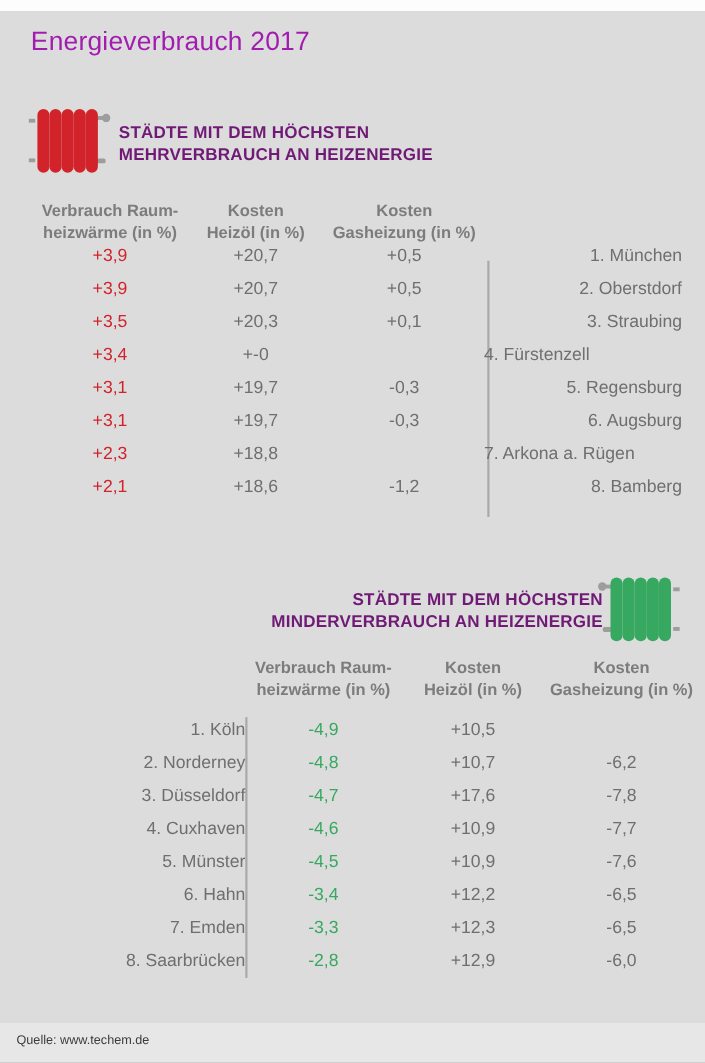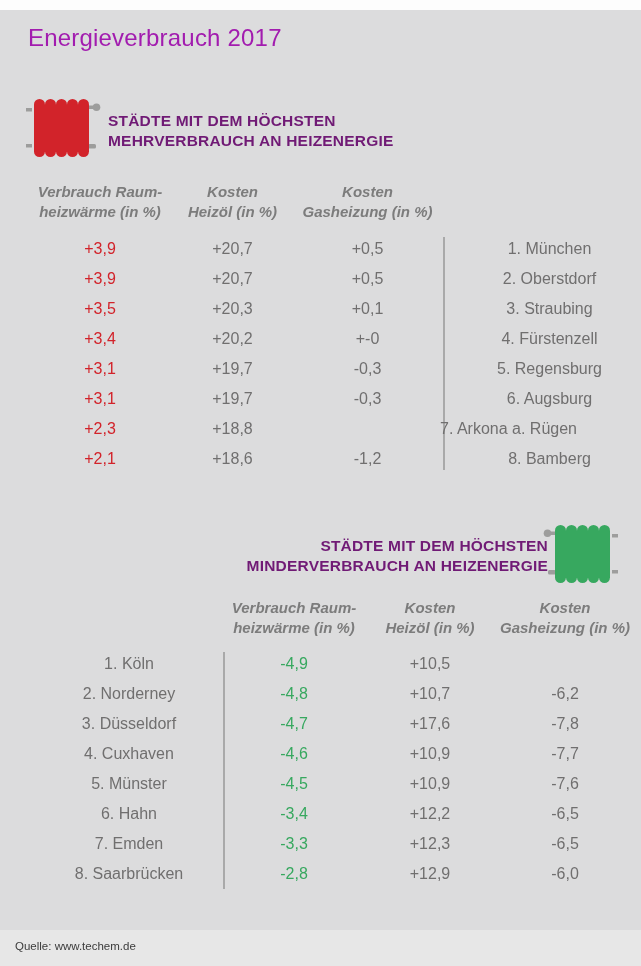--- a/index.html
+++ b/index.html
@@ -21,37 +21,36 @@
   #heading-mehr{left:108px; top:111px; text-align:left;}
   #heading-minder{right:93px; top:536px; text-align:right;}
   
   .radiator{display:block;}
   #radiator-red{left:26px; top:98px; color:#d2232a;}
   #radiator-green{left:543px; top:524px; color:#37a85f; transform:scaleX(-1);}
   
   .col-header{
     font-size:15px; font-weight:bold; color:#7c7c7c; line-height:20px;
     text-align:center;
-    font-style:italic;
   }
   #t1-h1{left:30px;  top:182px; width:140px;}
   #t1-h2{left:170px; top:182px; width:125px;}
   #t1-h3{left:295px; top:182px; width:145px;}
   #t2-h1{left:223px; top:598px; width:142px;}
   #t2-h2{left:365px; top:598px; width:130px;}
   #t2-h3{left:495px; top:598px; width:140px;}
   
   .rows{display:block;}
-  #t1-rows{left:30px; top:234px; width:590px;}
+  #t1-rows{left:30px; top:218px; width:590px;}
   #t2-rows{left:35px; top:649px; width:600px;}
   .row{display:grid; height:30px; line-height:30px;}
   #t1-rows .row{grid-template-columns:140px 125px 145px 39px auto;}
   #t2-rows .row{grid-template-columns:188px 142px 130px 140px;}
   .cell{font-size:16px; color:#706f6f; text-align:center; white-space:nowrap;}
-  .cell.city{text-align:center;}
+  .cell.city{text-align:right;}
   #t1-rows .cell.accent{color:#d2232a;}
   #t2-rows .cell.accent{color:#37a85f;}
   .vdivider{width:2px; background:#a9a9a9;}
   #t1-divider{left:443px; top:237px; height:233px;}
   #t2-divider{left:223px; top:652px; height:237px;}
   
   #footer-strip{left:0; top:930px; width:641px; height:36px; background:#e7e7e7;}
   #source-note{left:15px; top:940px; font-size:11.5px; color:#3c3c3c;}
 </style>
 </head>
@@ -121,21 +120,20 @@
     </div>
     <div class="row">
       <div class="cell accent">+3,5</div>
       <div class="cell">+20,3</div>
       <div class="cell">+0,1</div>
       <div></div>
       <div class="cell city">3. Straubing</div>
     </div>
     <div class="row">
       <div class="cell accent">+3,4</div>
-      <div class="cell">+20,2</div>
       <div class="cell">+-0</div>
       <div></div>
       <div class="cell city">4. Fürstenzell</div>
     </div>
     <div class="row">
       <div class="cell accent">+3,1</div>
       <div class="cell">+19,7</div>
       <div class="cell">-0,3</div>
       <div></div>
       <div class="cell city">5. Regensburg</div>

